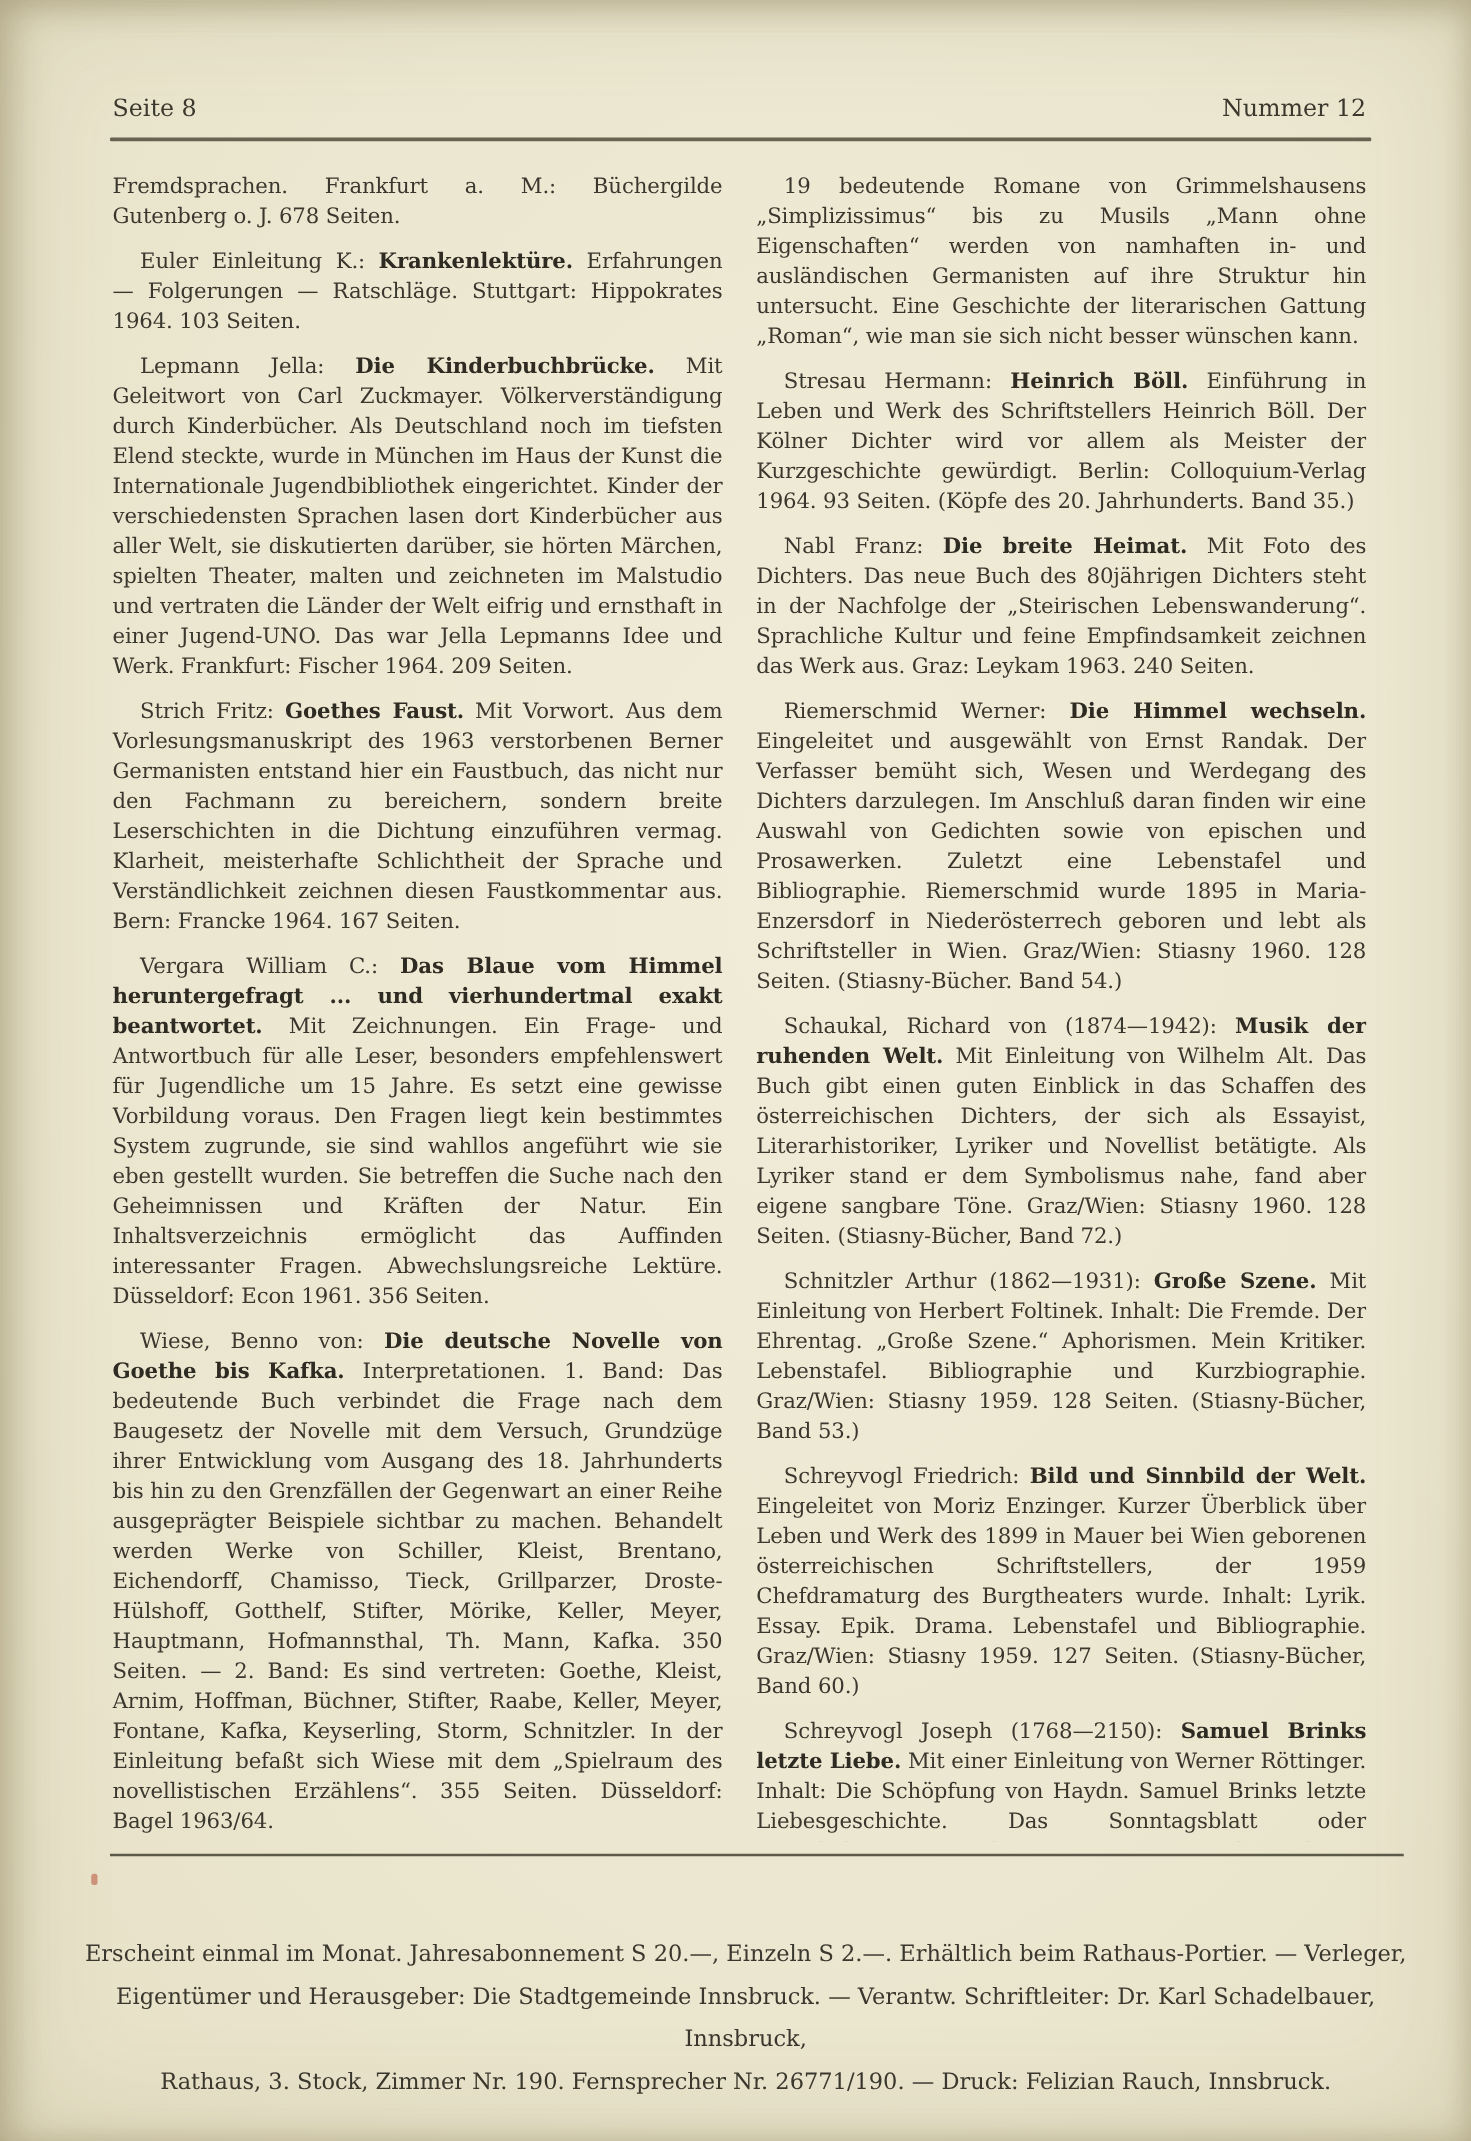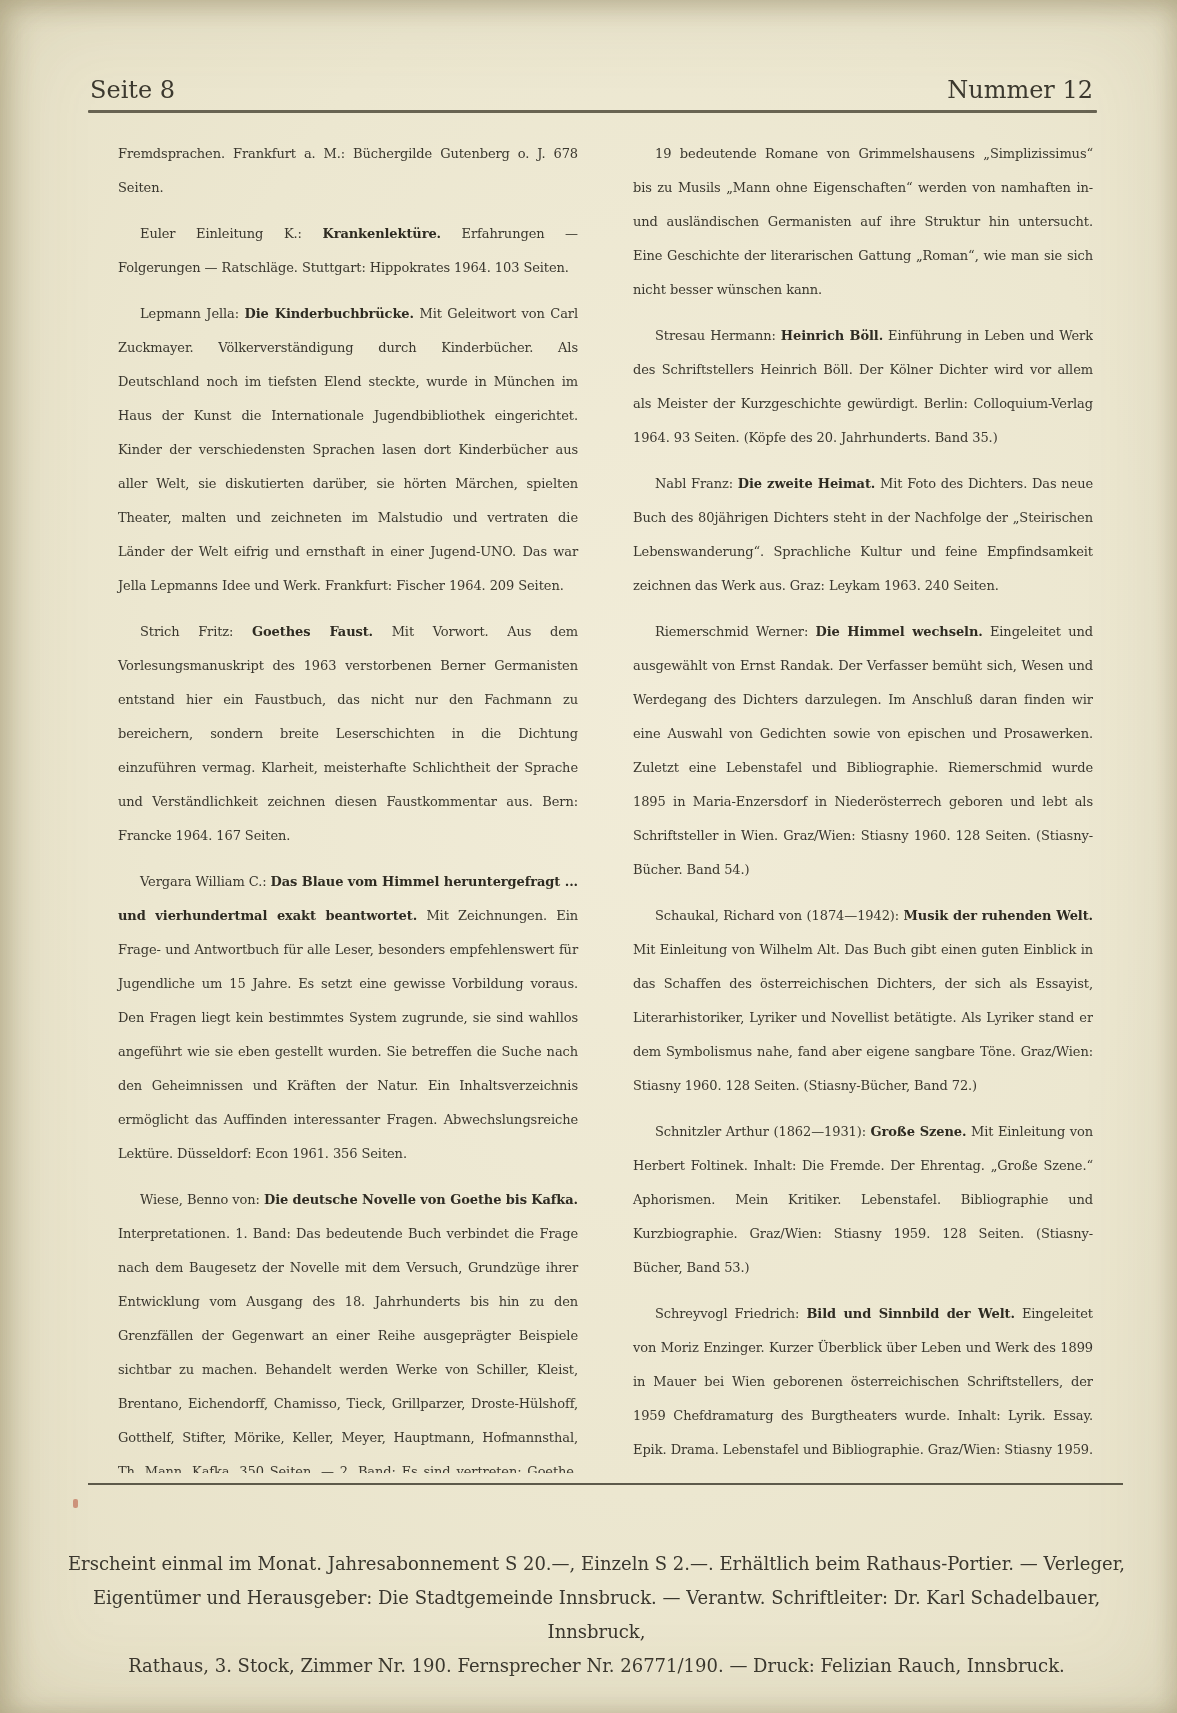--- a/index.html
+++ b/index.html
@@ -18,41 +18,40 @@
     position:absolute;inset:0;
     box-shadow:
       inset 0 0 95px rgba(115,100,55,.16),
       inset 14px 0 26px rgba(115,100,55,.22),
       inset 0 12px 22px rgba(115,100,55,.14),
       inset -8px 0 18px rgba(115,100,55,.10);
     pointer-events:none;
   }
   .hdr{
     position:absolute;top:76px;left:90px;right:84px;height:26px;
-    font-size:24px;color:#3c392f;
+    font-size:19px;color:#3c392f;
   }
   .hdr .hleft{position:absolute;left:0;top:0;}
   .hdr .hcenter{position:absolute;left:0;right:0;top:0;text-align:center;}
   .hdr .hright{position:absolute;right:0;top:0;}
   .hdr-rule{
     position:absolute;top:110px;left:88px;right:80px;height:3px;
     background:#514c3c;opacity:.85;border-radius:1px;
   }
   .cols{
     position:absolute;top:137px;left:90px;right:84px;height:1336px;
     display:flex;gap:27px;overflow:hidden;
   }
   .col{
     flex:1;min-width:0;
     text-align:justify;
-    font-size:13px;line-height:34px;
+    font-size:17px;line-height:24px;
     letter-spacing:-0.1px;
     hyphens:auto;-webkit-hyphens:auto;
     color:#3a372e;
-    margin-left:28px;
   }
   .para{margin:0 0 12px 0;}
   .para.ind{text-indent:22px;}
   .para b{font-weight:bold;color:#2e2b22;}
   .ftr-rule{
     position:absolute;top:1483px;left:88px;right:54px;height:2px;
     background:#4e4a3c;opacity:.9;
   }
   .ftr{
     position:absolute;top:1547px;left:56px;right:40px;
@@ -79,21 +78,21 @@
         <p class="para"><span>Fremdsprachen. Frankfurt a. M.: Büchergilde Gutenberg o. J. 678 Seiten.</span></p>
         <p class="para ind"><span>Euler Einleitung K.: </span><b>Krankenlektüre.</b><span> Erfahrungen — Folgerungen — Ratschläge. Stuttgart: Hippokrates 1964. 103 Seiten.</span></p>
         <p class="para ind"><span>Lepmann Jella: </span><b>Die Kinderbuchbrücke.</b><span> Mit Geleitwort von Carl Zuckmayer. Völkerverständigung durch Kinderbücher. Als Deutschland noch im tiefsten Elend steckte, wurde in München im Haus der Kunst die Internationale Jugendbibliothek eingerichtet. Kinder der verschiedensten Sprachen lasen dort Kinderbücher aus aller Welt, sie diskutierten darüber, sie hörten Märchen, spielten Theater, malten und zeichneten im Malstudio und vertraten die Länder der Welt eifrig und ernsthaft in einer Jugend-UNO. Das war Jella Lepmanns Idee und Werk. Frankfurt: Fischer 1964. 209 Seiten.</span></p>
         <p class="para ind"><span>Strich Fritz: </span><b>Goethes Faust.</b><span> Mit Vorwort. Aus dem Vorlesungsmanuskript des 1963 verstorbenen Berner Germanisten entstand hier ein Faustbuch, das nicht nur den Fachmann zu bereichern, sondern breite Leserschichten in die Dichtung einzuführen vermag. Klarheit, meisterhafte Schlichtheit der Sprache und Verständlichkeit zeichnen diesen Faustkommentar aus. Bern: Francke 1964. 167 Seiten.</span></p>
         <p class="para ind"><span>Vergara William C.: </span><b>Das Blaue vom Himmel heruntergefragt ... und vierhundertmal exakt beantwortet.</b><span> Mit Zeichnungen. Ein Frage- und Antwortbuch für alle Leser, besonders empfehlenswert für Jugendliche um 15 Jahre. Es setzt eine gewisse Vorbildung voraus. Den Fragen liegt kein bestimmtes System zugrunde, sie sind wahllos angeführt wie sie eben gestellt wurden. Sie betreffen die Suche nach den Geheimnissen und Kräften der Natur. Ein Inhaltsverzeichnis ermöglicht das Auffinden interessanter Fragen. Abwechslungsreiche Lektüre. Düsseldorf: Econ 1961. 356 Seiten.</span></p>
         <p class="para ind"><span>Wiese, Benno von: </span><b>Die deutsche Novelle von Goethe bis Kafka.</b><span> Interpretationen. 1. Band: Das bedeutende Buch verbindet die Frage nach dem Baugesetz der Novelle mit dem Versuch, Grundzüge ihrer Entwicklung vom Ausgang des 18. Jahrhunderts bis hin zu den Grenzfällen der Gegenwart an einer Reihe ausgeprägter Beispiele sichtbar zu machen. Behandelt werden Werke von Schiller, Kleist, Brentano, Eichendorff, Chamisso, Tieck, Grillparzer, Droste-Hülshoff, Gotthelf, Stifter, Mörike, Keller, Meyer, Hauptmann, Hofmannsthal, Th. Mann, Kafka. 350 Seiten. — 2. Band: Es sind vertreten: Goethe, Kleist, Arnim, Hoffman, Büchner, Stifter, Raabe, Keller, Meyer, Fontane, Kafka, Keyserling, Storm, Schnitzler. In der Einleitung befaßt sich Wiese mit dem „Spielraum des novellistischen Erzählens“. 355 Seiten. Düsseldorf: Bagel 1963/64.</span></p>
       </div>
     <div class="col" id="col-right">
         <p class="para ind"><span>19 bedeutende Romane von Grimmelshausens „Simplizissimus“ bis zu Musils „Mann ohne Eigenschaften“ werden von namhaften in- und ausländischen Germanisten auf ihre Struktur hin untersucht. Eine Geschichte der literarischen Gattung „Roman“, wie man sie sich nicht besser wünschen kann.</span></p>
         <p class="para ind"><span>Stresau Hermann: </span><b>Heinrich Böll.</b><span> Einführung in Leben und Werk des Schriftstellers Heinrich Böll. Der Kölner Dichter wird vor allem als Meister der Kurzgeschichte gewürdigt. Berlin: Colloquium-Verlag 1964. 93 Seiten. (Köpfe des 20. Jahrhunderts. Band 35.)</span></p>
-        <p class="para ind"><span>Nabl Franz: </span><b>Die zweite Heimat.</b><span> Mit Foto des Dichters. Das neue Buch des 80jährigen Dichters steht in der Nachfolge der „Steirischen Lebenswanderung“. Sprachliche Kultur und feine Empfindsamkeit zeichnen das Werk aus. Graz: Leykam 1963. 240 Seiten.</span></p>
+        <p class="para ind"><span>Nabl Franz: </span><b>Die breite Heimat.</b><span> Mit Foto des Dichters. Das neue Buch des 80jährigen Dichters steht in der Nachfolge der „Steirischen Lebenswanderung“. Sprachliche Kultur und feine Empfindsamkeit zeichnen das Werk aus. Graz: Leykam 1963. 240 Seiten.</span></p>
         <p class="para ind"><span>Riemerschmid Werner: </span><b>Die Himmel wechseln.</b><span> Eingeleitet und ausgewählt von Ernst Randak. Der Verfasser bemüht sich, Wesen und Werdegang des Dichters darzulegen. Im Anschluß daran finden wir eine Auswahl von Gedichten sowie von epischen und Prosawerken. Zuletzt eine Lebenstafel und Bibliographie. Riemerschmid wurde 1895 in Maria-Enzersdorf in Niederösterrech geboren und lebt als Schriftsteller in Wien. Graz/Wien: Stiasny 1960. 128 Seiten. (Stiasny-Bücher. Band 54.)</span></p>
         <p class="para ind"><span>Schaukal, Richard von (1874—1942): </span><b>Musik der ruhenden Welt.</b><span> Mit Einleitung von Wilhelm Alt. Das Buch gibt einen guten Einblick in das Schaffen des österreichischen Dichters, der sich als Essayist, Literarhistoriker, Lyriker und Novellist betätigte. Als Lyriker stand er dem Symbolismus nahe, fand aber eigene sangbare Töne. Graz/Wien: Stiasny 1960. 128 Seiten. (Stiasny-Bücher, Band 72.)</span></p>
         <p class="para ind"><span>Schnitzler Arthur (1862—1931): </span><b>Große Szene.</b><span> Mit Einleitung von Herbert Foltinek. Inhalt: Die Fremde. Der Ehrentag. „Große Szene.“ Aphorismen. Mein Kritiker. Lebenstafel. Bibliographie und Kurzbiographie. Graz/Wien: Stiasny 1959. 128 Seiten. (Stiasny-Bücher, Band 53.)</span></p>
         <p class="para ind"><span>Schreyvogl Friedrich: </span><b>Bild und Sinnbild der Welt.</b><span> Eingeleitet von Moriz Enzinger. Kurzer Überblick über Leben und Werk des 1899 in Mauer bei Wien geborenen österreichischen Schriftstellers, der 1959 Chefdramaturg des Burgtheaters wurde. Inhalt: Lyrik. Essay. Epik. Drama. Lebenstafel und Bibliographie. Graz/Wien: Stiasny 1959. 127 Seiten. (Stiasny-Bücher, Band 60.)</span></p>
         <p class="para ind"><span>Schreyvogl Joseph (1768—2150): </span><b>Samuel Brinks letzte Liebe.</b><span> Mit einer Einleitung von Werner Röttinger. Inhalt: Die Schöpfung von Haydn. Samuel Brinks letzte Liebesgeschichte. Das Sonntagsblatt oder Unterhaltungen von Thomas West. Natur und Erziehung. Betrachtungen über einen Besenstiel. Der Apollosaal. Lebenstafel und Bibliographie.</span></p>
       </div>
   </div>
 
   <div class="ftr-rule"></div>
   <div class="ftr" id="footer">

